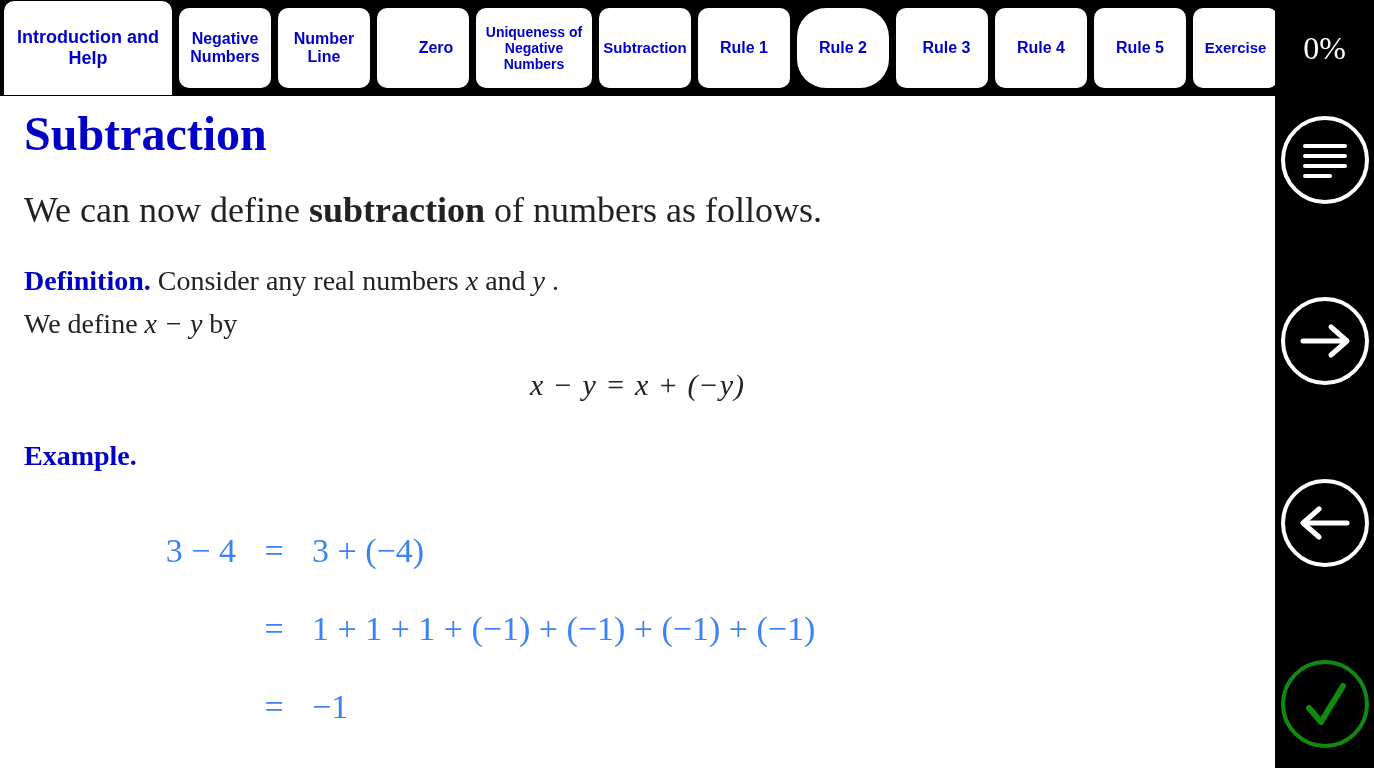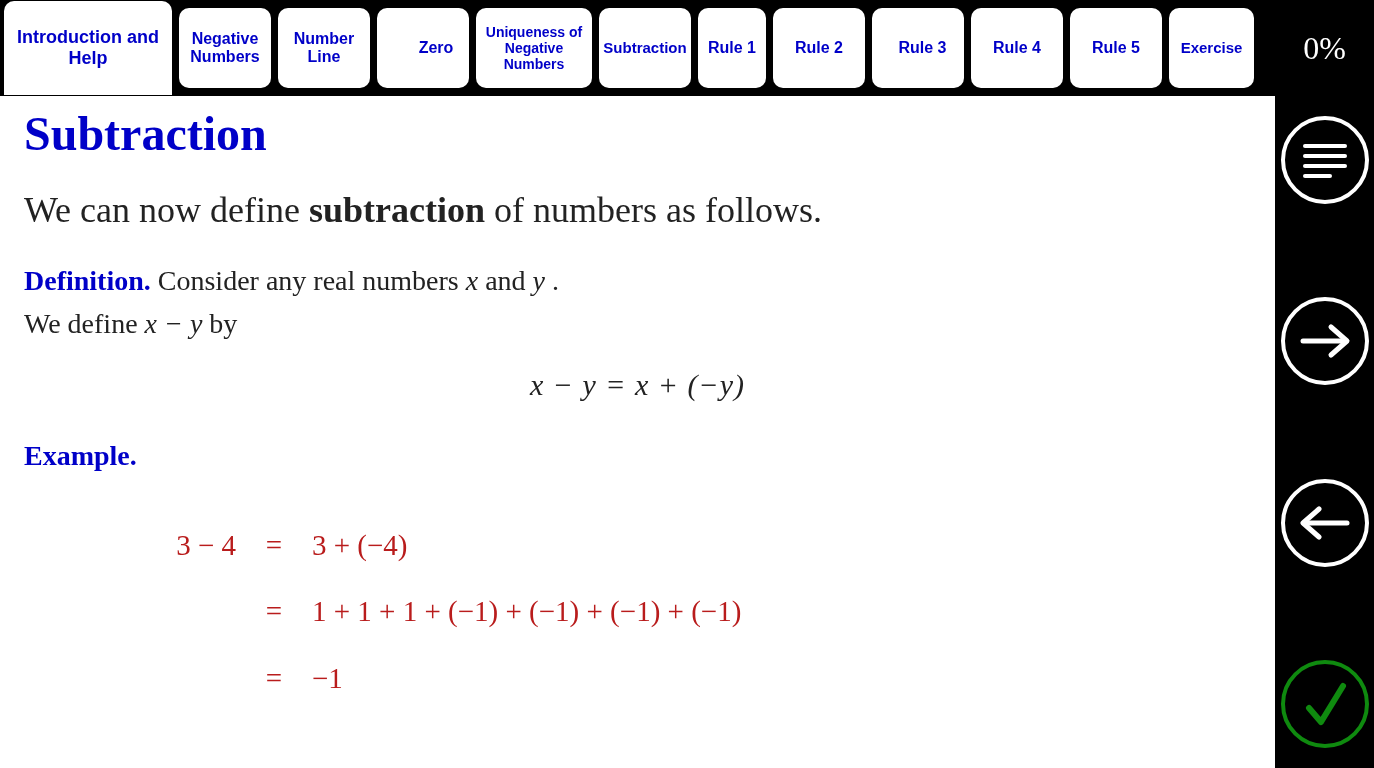--- a/index.html
+++ b/index.html
@@ -79,22 +79,22 @@
     .math-center {
       text-align: center;
       font-size: 30px;
       font-style: italic;
       margin: 22px 0 38px 0;
       color: #222;
       letter-spacing: 1px;
     }
     .example-label { color: #0000c8; font-weight: 700; font-size: 28px; margin-bottom: 40px; display:block;}
     .example-math {
-      font-size: 29px;
-      color: #b91c1c;
+      font-size: 34px;
+      color: #3b82f6;
       margin-left: 110px;
       line-height: 2.3;
     }
     .example-math .row { display: flex; align-items: baseline; }
     .example-math .lhs { width: 120px; text-align: right; padding-right: 18px; }
     .example-math .eq { width: 40px; text-align: center; }
     .example-math .rhs { padding-left: 18px; }
     .rm { font-style: normal; }
 
     
@@ -128,22 +128,22 @@
 <body>
 
 <div class="main-column">
   <div class="tabs" id="tabs-container">
       <div class="tab current" style="width: 168px; font-size: 18px;">Introduction and Help</div>
       <div class="tab" style="width: 92px; font-size: 16px;">Negative Numbers</div>
       <div class="tab" style="width: 92px; font-size: 16px;">Number Line</div>
       <div class="tab" style="width: 92px; font-size: 16px; padding-left: 32px;">Zero</div>
       <div class="tab" style="width: 116px; font-size: 14px;">Uniqueness of Negative Numbers</div>
       <div class="tab" style="width: 92px; font-size: 15px;">Subtraction</div>
-      <div class="tab" style="width: 68px; font-size: 16px;">Rule 1</div>
-      <div class="tab" style="width: 92px; font-size: 16px;">Rule 2</div>
+      <div class="tab" style="width: 92px; font-size: 16px;">Rule 1</div>
+      <div class="tab" style="width: 92px; font-size: 16px; border-radius: 29px;">Rule 2</div>
       <div class="tab" style="width: 92px; font-size: 16px; padding-left: 15px;">Rule 3</div>
       <div class="tab" style="width: 92px; font-size: 16px;">Rule 4</div>
       <div class="tab" style="width: 92px; font-size: 16px;">Rule 5</div>
       <div class="tab" style="width: 85px; font-size: 15px;">Exercise</div>
     </div>
   <div class="content">
     <h1 class="page-title">Subtraction</h1>
     <p class="body-para">
       <span>We can now define </span><span class="bold">subtraction</span><span> of numbers as follows.</span>
     </p>

